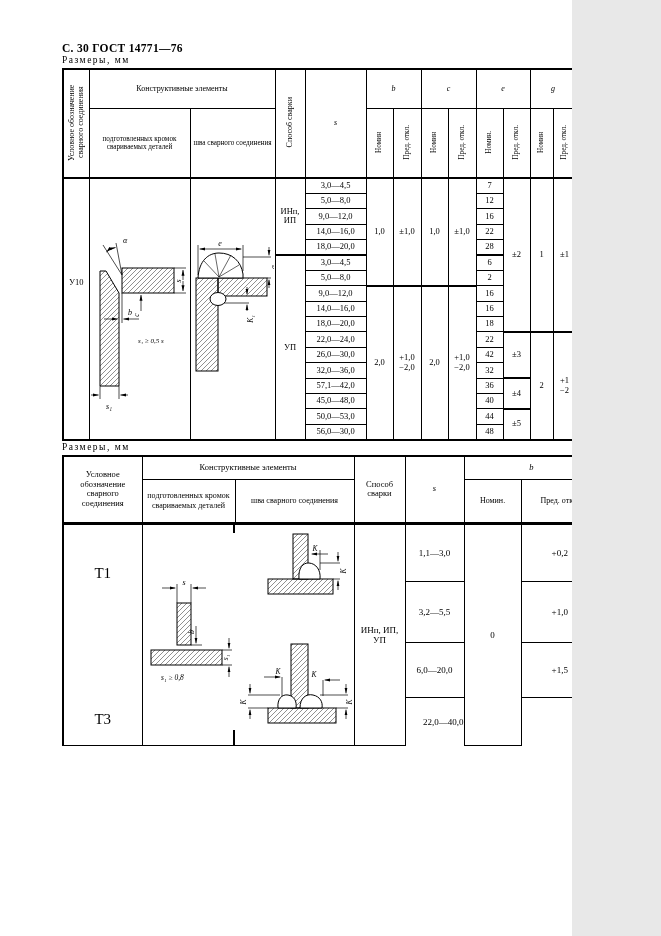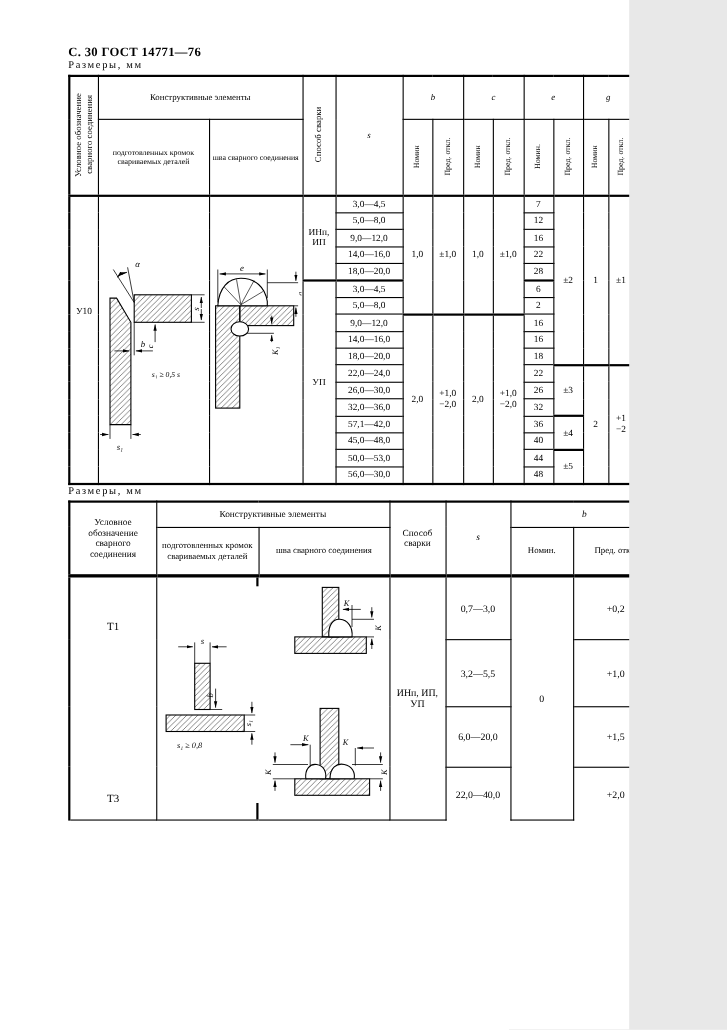--- a/index.html
+++ b/index.html
@@ -20,35 +20,35 @@
   #t40 tr.h2 td{height:68px;font-size:7.2px;}
   #t40 tr.dr{height:15.4px;}
   #t40 tr.dr1 td{border-top-width:2px;}
   #t40 td.tt{border-top-width:2px;}
   
   #t41{border:2px solid #000;border-bottom:none;}
   #t41 td{border:1.5px solid #000;font-size:9px;}
   #t41 tr.h1 td{height:22px;font-size:8.5px;}
   #t41 tr.h2 td{height:42px;font-size:8px;line-height:1.25;}
   #t41 tr.dr1 td{border-top-width:3px;}
-  #t41 tr.last td{border-bottom:none;}
+  #t41 tr.last td{border-bottom:none;text-align:right;}
   #t41 td.nbr{border-right-style:hidden;}
   #t41 td.nbl{border-left-style:hidden;}
   .vtext{display:inline-block;writing-mode:vertical-rl;transform:rotate(180deg);
          white-space:nowrap;line-height:1.15;}
   .vwrap{white-space:normal;height:97px;}
   .it{font-style:italic;font-size:9.5px;}
   .pre{white-space:pre-line;}
   .dcell{position:relative;vertical-align:middle;}
   .dcell svg{display:block;margin:0 auto;}
   .u10off{margin-bottom:52px;}
   .rel{position:relative;}
-  .jlab{position:absolute;left:0;right:0;text-align:center;font-size:10px;}
+  .jlab{position:absolute;left:0;right:0;text-align:center;font-size:15px;}
   .jt1{top:40px;}
-  .jt3{top:186px;margin-top:10px;}
+  .jt3{top:186px;}
   .stub{position:absolute;left:-2px;width:0;border-left:2px solid #000;}
   .stub-top{top:0;height:8px;}
   .stub-bot{bottom:0;height:15px;}
   svg text{font-family:"Liberation Serif",serif;font-style:italic;fill:#000;stroke:none;}
 </style>
 </head>
 <body>
 
 <div class="page">
 
@@ -238,21 +238,21 @@
     <tr class="dr">
       <td>22,0—24,0</td>
       <td>22</td>
       <td rowspan="3" class="tt">±3</td>
       <td rowspan="7" class="tt">2</td>
       <td rowspan="7" class="tt pre">+1
 −2</td>
     </tr>
     <tr class="dr">
           <td>26,0—30,0</td>
-          <td>26</td>
+          <td>42</td>
         </tr>
     <tr class="dr">
           <td>32,0—36,0</td>
           <td>32</td>
         </tr>
     <tr class="dr">
       <td>57,1—42,0</td>
       <td>36</td>
       <td rowspan="2" class="tt">±4</td>
     </tr>
@@ -378,21 +378,21 @@
           <text x="79" y="25" font-size="7.5" text-anchor="middle">К</text>
           <text x="108" y="47" font-size="7.5" text-anchor="middle" transform="rotate(-90 108 45)">К</text>
           <text x="42" y="148" font-size="7.5" text-anchor="middle">К</text>
           <text x="78" y="151" font-size="7.5" text-anchor="middle">К</text>
           <text x="8" y="178" font-size="7.5" text-anchor="middle" transform="rotate(-90 8 176)">К</text>
           <text x="114" y="178" font-size="7.5" text-anchor="middle" transform="rotate(-90 114 176)">К</text>
         </svg>
       </td>
       <td rowspan="4" class="pre">ИНп, ИП,
 УП</td>
-      <td style="height:56px">0,7—3,0</td>
+      <td style="height:56px">1,1—3,0</td>
       <td rowspan="4">0</td>
       <td>+0,2</td>
     </tr>
     <tr>
       <td style="height:60px">3,2—5,5</td>
       <td>+1,0</td>
     </tr>
     <tr>
       <td style="height:54px">6,0—20,0</td>
       <td>+1,5</td>

